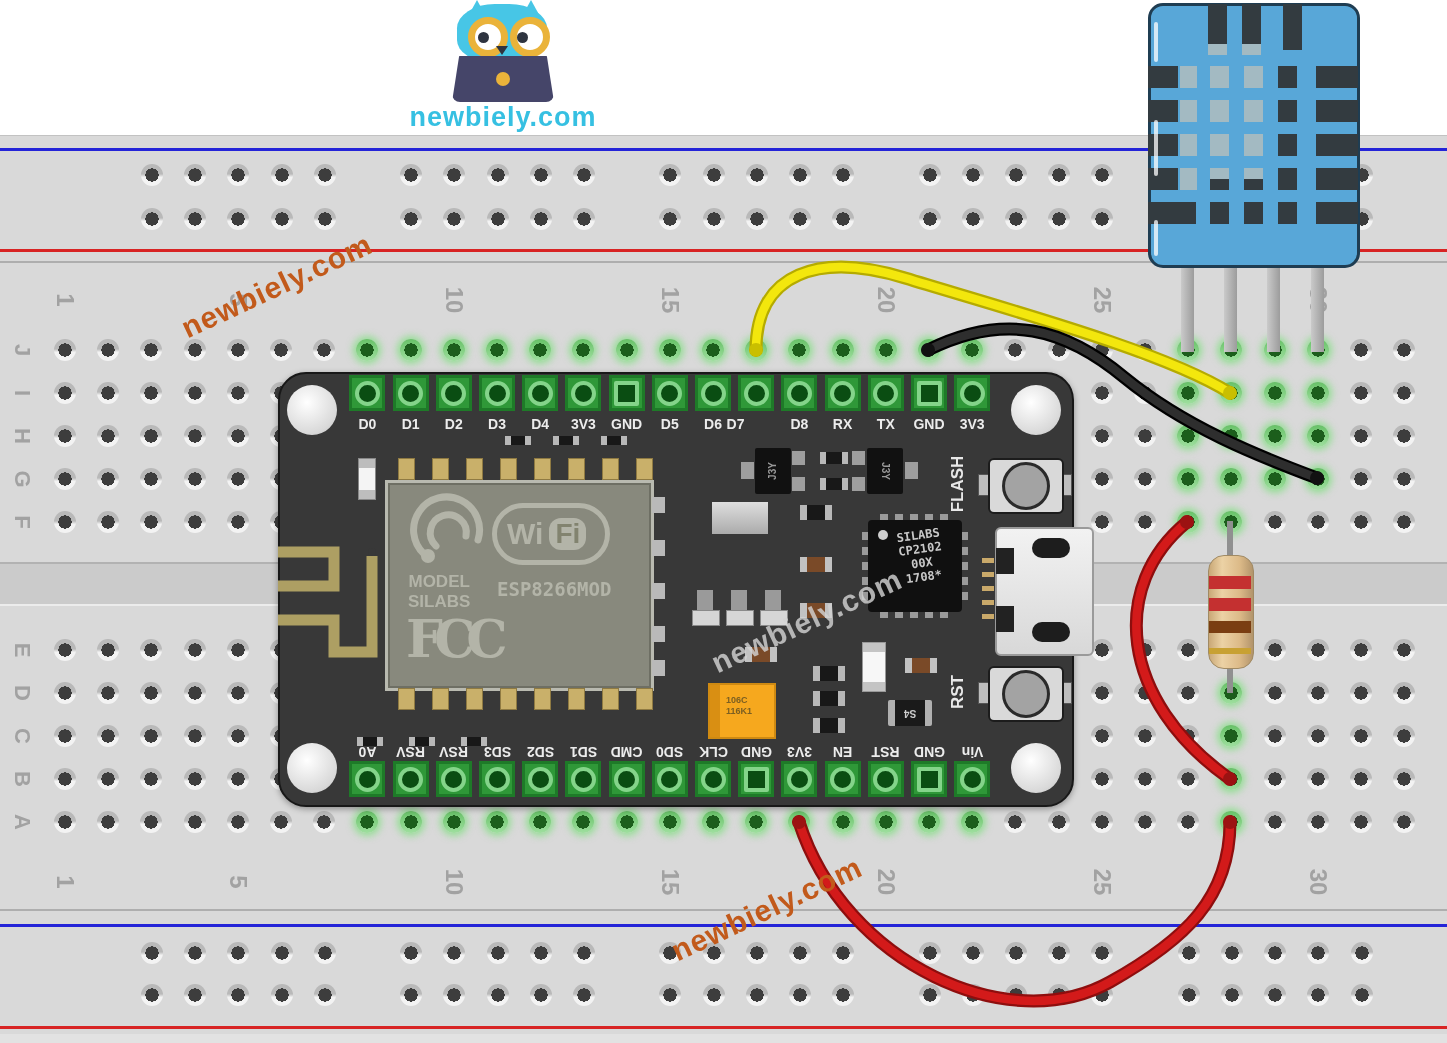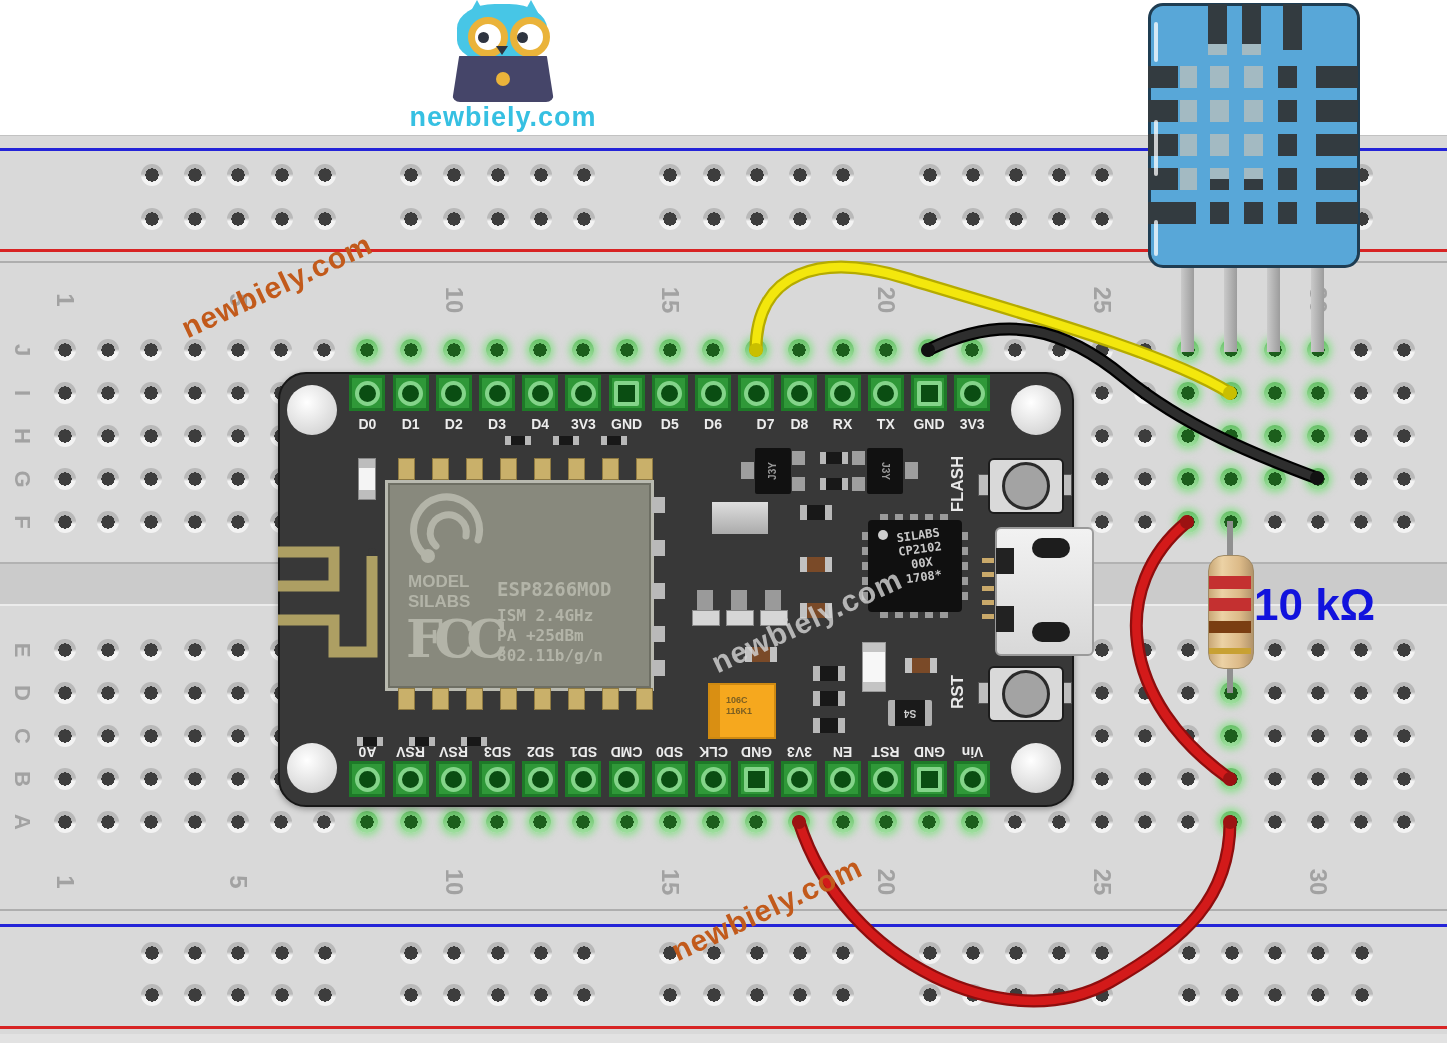--- a/index.html
+++ b/index.html
@@ -552,21 +552,21 @@
         <div class="pinhole" style=""></div>
       </div>
       <div class="pinlbl" style="left:648.3000000000001px;top:416px;">D5</div>
       <div class="pin" style="left:695px;top:375px;">
         <div class="pinhole" style=""></div>
       </div>
       <div class="pinlbl" style="left:691.5px;top:416px;">D6</div>
       <div class="pin" style="left:738.2px;top:375px;">
         <div class="pinhole" style=""></div>
       </div>
-      <div class="pinlbl" style="left:744px;top:416px;">D7</div>
+      <div class="pinlbl" style="left:714px;top:416px;">D7</div>
       <div class="pin" style="left:781.4000000000001px;top:375px;">
         <div class="pinhole" style=""></div>
       </div>
       <div class="pinlbl" style="left:777.9000000000001px;top:416px;">D8</div>
       <div class="pin" style="left:824.6px;top:375px;">
         <div class="pinhole" style=""></div>
       </div>
       <div class="pinlbl" style="left:821.1px;top:416px;">RX</div>
       <div class="pin" style="left:867.8000000000001px;top:375px;">
         <div class="pinhole" style=""></div>
@@ -675,31 +675,30 @@
       <div class="pads" style="left:652px;top:626px;"></div>
       <div class="pads" style="left:652px;top:660px;"></div>
     </div>
   <svg class="overlay" width="1447" height="1043">
     <g stroke="#b3b4a8" stroke-width="7" fill="none" stroke-linecap="round">
       <path d="M424 554 A 33 33 0 1 1 478 540"></path>
       <path d="M436 546 A 18 18 0 1 1 466 536"></path>
     </g>
     <circle cx="428" cy="556" r="7" fill="#b3b4a8"></circle>
   </svg>
-  <div class="abs mtxt" style="left:408px;top:572px;font-size:17px;font-weight:bold;line-height:20px;">
+  <div class="wifibox">
+    <span class="mtxt" style="font-size:30px;font-weight:bold;margin-left:10px;">Wi</span>
+    <span class="fiblob" style="font-size:28px;font-weight:bold;">Fi</span>
+  </div>
+  <div class="abs mtxt" style="left:408px;top:572px;font-size:17px;font-weight:bold;line-height:20px;text-align:center;">
     <div>MODEL</div>
     <div>SILABS</div>
   </div>
   <div class="abs mtxt mono" style="left:497px;top:578px;font-size:19px;font-weight:bold;">ESP8266MOD</div>
   <div class="abs mtxt" style="left:406px;top:608px;font-size:52px;font-weight:bold;letter-spacing:-9px;font-family:'DejaVu Serif',serif;">FCC</div>
-  <div class="abs mtxt mono" style="left:497px;top:606px;font-size:16px;font-weight:bold;line-height:20px;">
-    <div>ISM 2.4GHz</div>
-    <div>PA  +25dBm</div>
-    <div>802.11b/g/n</div>
-  </div>
 
   <div class="abs" style="left:712px;top:502px;width:56px;height:32px;background:linear-gradient(180deg,#dedede,#ababab);"></div>
   <div class="abs" style="left:697px;top:590px;width:16px;height:22px;background:#9a9a9a;"></div>
   <div class="abs" style="left:731px;top:590px;width:16px;height:22px;background:#9a9a9a;"></div>
   <div class="abs" style="left:765px;top:590px;width:16px;height:22px;background:#9a9a9a;"></div>
   <div class="abs" style="left:692px;top:610px;width:26px;height:14px;background:#d6d6d6;border:1px solid #8a8a8a;"></div>
   <div class="abs" style="left:726px;top:610px;width:26px;height:14px;background:#d6d6d6;border:1px solid #8a8a8a;"></div>
   <div class="abs" style="left:760px;top:610px;width:26px;height:14px;background:#d6d6d6;border:1px solid #8a8a8a;"></div>
 
   <div class="abs" style="left:868px;top:520px;width:94px;height:92px;background:#101010;border-radius:4px;">
@@ -853,21 +852,20 @@
     </div>
 
   <div class="abs" style="left:1227px;top:521px;width:6px;height:172px;background:#909090;"></div>
   <div class="abs" style="left:1208px;top:555px;width:44px;height:112px;border-radius:16px;background:linear-gradient(90deg,#c9a877,#ecd2a5 30%,#dcba88 70%,#b2946b);border:1px solid #a08softly;border:1px solid #a08a64;"></div>
   <div id="rbands">
       <div style="position:absolute;left:1209px;top:576px;width:42px;height:13px;background:#c43030;"></div>
       <div style="position:absolute;left:1209px;top:598px;width:42px;height:13px;background:#c43030;"></div>
       <div style="position:absolute;left:1209px;top:621px;width:42px;height:12px;background:#7a3e12;"></div>
       <div style="position:absolute;left:1209px;top:648px;width:42px;height:6px;background:#c8a133;"></div>
     </div>
-  <div class="abs" style="left: 1254px; top: 580px; font-size: 44px; font-weight: bold; z-index: 41; color: rgb(18, 19, 221);" id="rlabel">10 kΩ</div>
 
   <svg class="overlay" width="1447" height="1043" style="z-index:30;" id="wiresvg" viewBox="0 0 1447 1043">
       <g>
         <path d="M756,350 C756,272 820,252 905,278 C1010,310 1165,352 1230,393" fill="none" stroke="#b5ab00" stroke-width="13" stroke-linecap="round"></path>
         <path d="M756,350 C756,272 820,252 905,278 C1010,310 1165,352 1230,393" fill="none" stroke="#f3e70d" stroke-width="8.5" stroke-linecap="round"></path>
         <circle cx="756" cy="350" r="7" fill="#c9bf00"></circle>
         <circle cx="1230" cy="393" r="7" fill="#c9bf00"></circle>
       </g>
       <g>
         <path d="M928,350 C1005,312 1065,328 1125,378 C1185,427 1258,456 1317,478" fill="none" stroke="#000000" stroke-width="13" stroke-linecap="round"></path>

